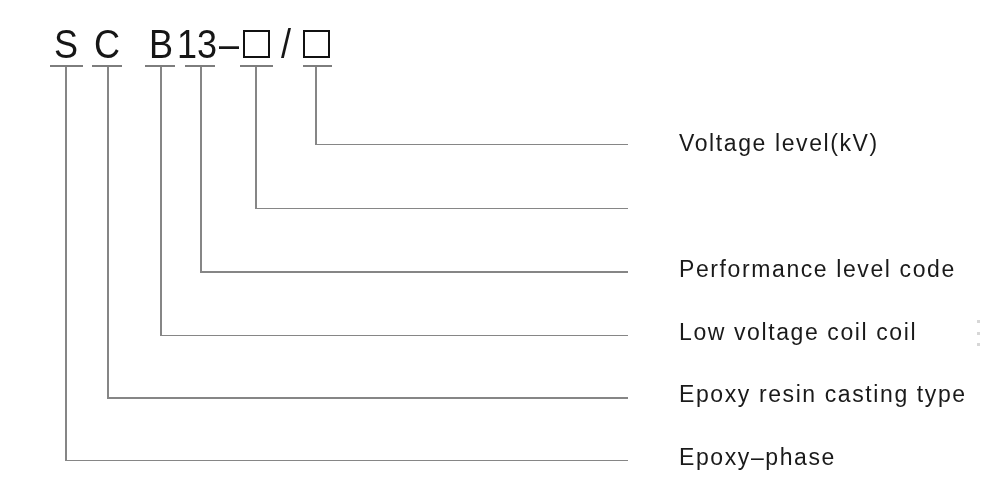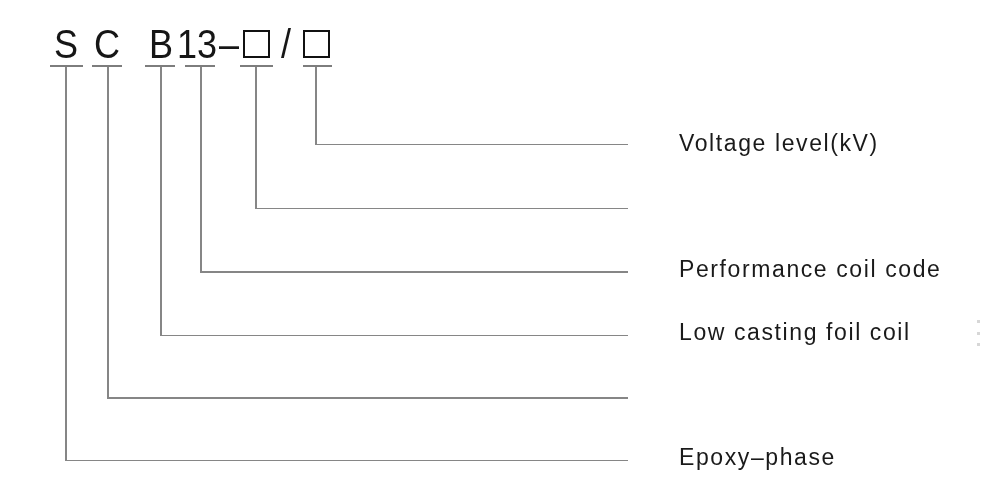--- a/index.html
+++ b/index.html
@@ -117,22 +117,23 @@
   <div class="vline" style="left:315.2px;top:67px;height:78px"></div>
 
   <div class="hline" style="left:315.2px;top:143.5px;width:313px"></div>
   <div class="hline" style="left:255.2px;top:207.5px;width:373px"></div>
   <div class="hline" style="left:200.2px;top:271px;width:428px"></div>
   <div class="hline" style="left:160.2px;top:334.5px;width:468px"></div>
   <div class="hline" style="left:107.2px;top:397px;width:521px"></div>
   <div class="hline" style="left:65.2px;top:459.5px;width:563px"></div>
 
   <div class="row-label" style="top:130px">Voltage level(kV)</div>
-  <div class="row-label" style="top:256px">Performance coil code</div>
-  <div class="row-label" style="top:319px">Low casting foil coil</div>
+  <div class="row-label" style="top:256px">Performance level code</div>
+  <div class="row-label" style="top:319px">Low voltage coil coil</div>
+  <div class="row-label" style="top:381px">Epoxy resin casting type</div>
   <div class="row-label" style="top:444px">Epoxy–phase</div>
 
   <div class="dots">
     <span></span>
     <span></span>
     <span></span>
   </div>
 
 </div>
 

